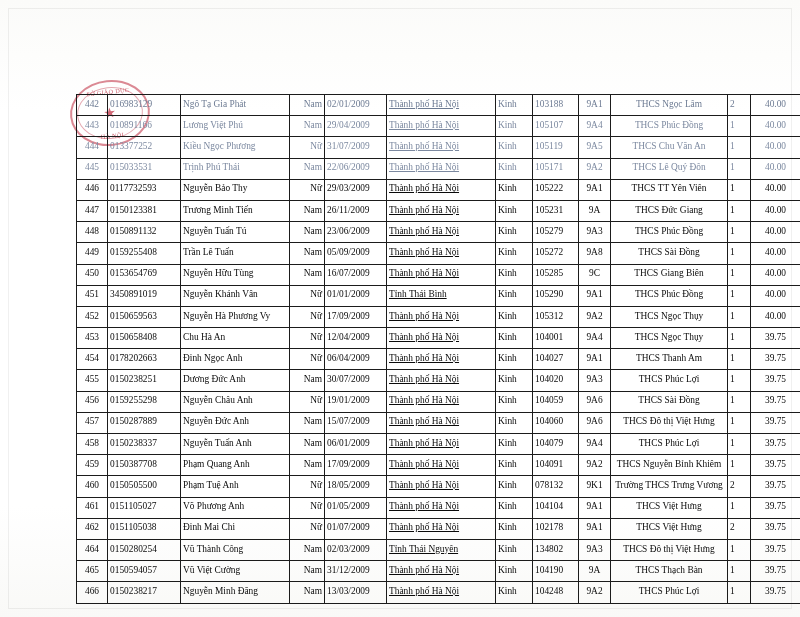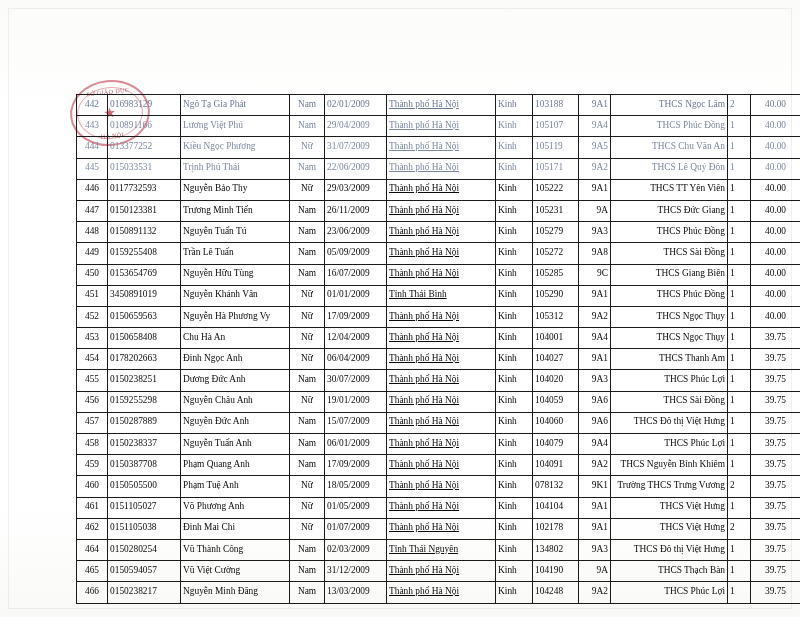--- a/index.html
+++ b/index.html
@@ -46,27 +46,27 @@
     border: 1px solid #1b1b1b;
     padding: 1px 2px 2px 2px;
     height: 17.2px;
     vertical-align: middle;
     white-space: nowrap;
     overflow: hidden;
   }
   .c-stt { width: 26px; text-align: center; }
   .c-id  { width: 68px; text-align: left; padding-left: 3px; }
   .c-name{ width: 104px; text-align: left; padding-left: 4px; }
-  .c-sex { width: 30px; text-align: center; padding-left: 4px; }
+  .c-sex { width: 30px; text-align: right; padding-left: 4px; }
   .c-dob { width: 57px; text-align: left; padding-left: 3px; }
   .c-place{ width: 104px; text-align: left; padding-left: 3px; text-decoration: underline; }
   .c-eth { width: 32px; text-align: left; padding-left: 4px; }
   .c-code{ width: 41px; text-align: left; padding-left: 3px; }
-  .c-cls { width: 27px; text-align: right; padding-left: 3px; }
-  .c-school { width: 112px; text-align: right; padding-left: 4px; }
+  .c-cls { width: 27px; text-align: center; padding-left: 3px; }
+  .c-school { width: 112px; text-align: center; padding-left: 4px; }
   .c-num { width: 18px; text-align: left; padding-left: 3px; }
   .c-score { width: 45px; text-align: center; }
 
   
   tr.faded-1 td { color: #6d7b93; }
   tr.faded-2 td { color: #7c89a0; }
 
   
   .seal {
     position: absolute;

